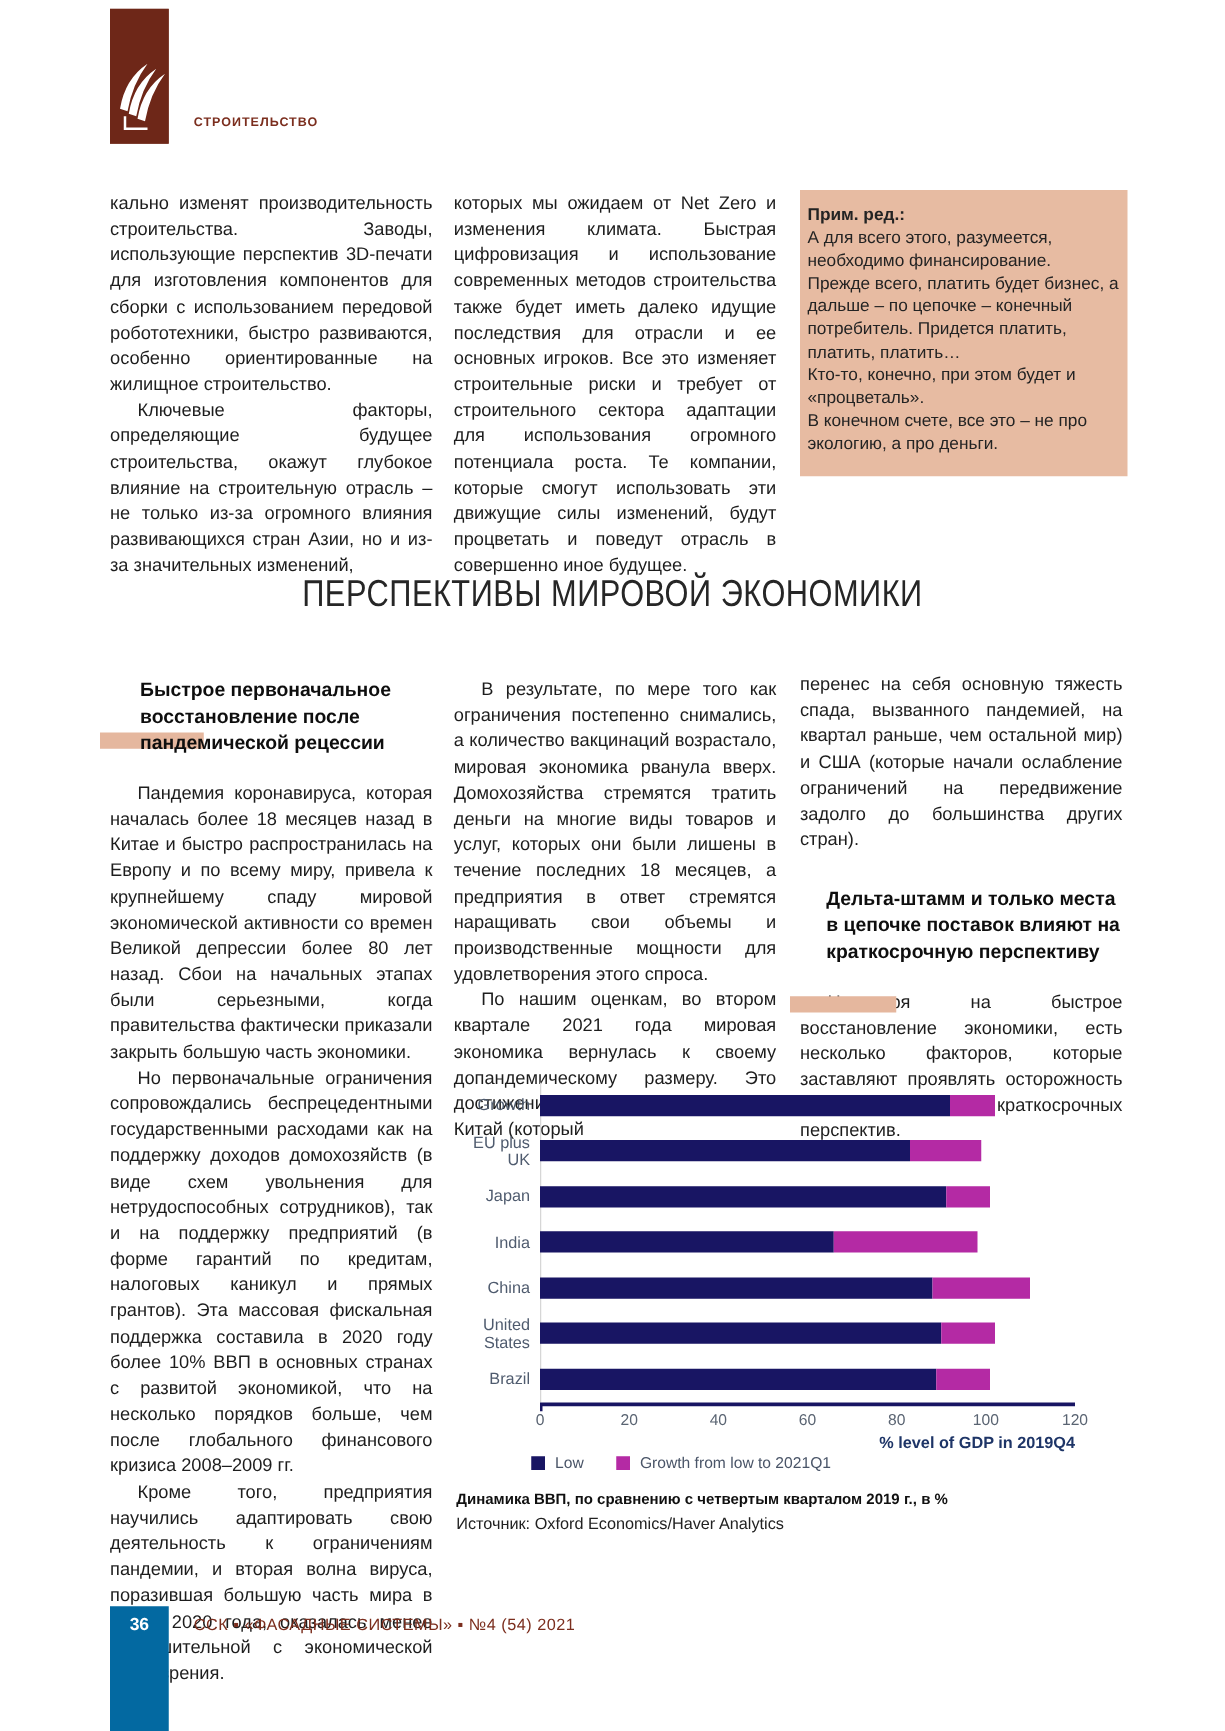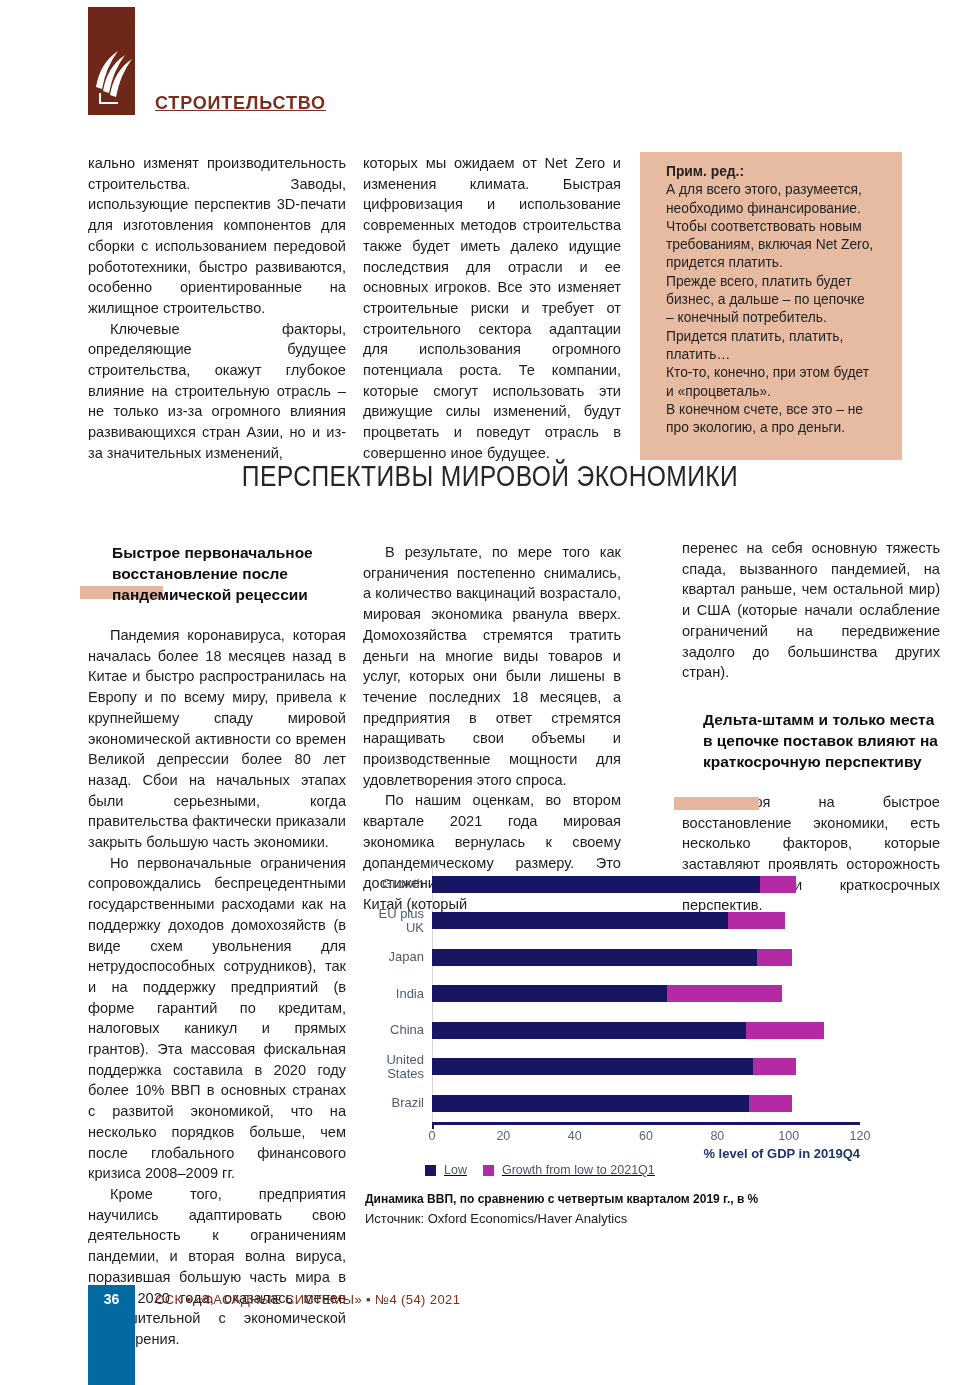--- a/index.html
+++ b/index.html
@@ -1,47 +1,47 @@
 <!DOCTYPE html>
 <html><head>
 <meta charset="utf-8">
 <style>
   html,body{margin:0;padding:0;background:#ffffff;}
   .page{position:relative;width:980px;height:1385px;background:#ffffff;
         font-family:"Liberation Sans",sans-serif;overflow:hidden;}
 
   
   .logo-box{position:absolute;left:88px;top:7px;width:47px;height:108px;background:#6e2718;}
-  .section-label{position:absolute;left:155px;top:93px;font-size:18px;font-weight:bold;
-                 letter-spacing:0.8px;color:#7b2e1e;text-decoration:underline;}
+  .section-label{position:absolute;left:155px;top:93px;font-size:10px;font-weight:bold;
+                 letter-spacing:0.8px;color:#7b2e1e;}
 
   
   .col{position:absolute;width:258px;}
   .body-p{font-size:14.6px;line-height:20.7px;text-align:justify;color:#1d1d1d;margin:0;}
   .body-p + .body-p{margin-top:0;}
   .indent{text-indent:22px;}
 
   .top-col1{left:88px;top:153px;}
   .top-col2{left:363px;top:153px;}
 
   
-  .note-box{position:absolute;left:640px;top:152px;width:262px;height:308px;
-            background:#e7bba2;box-sizing:border-box;padding:11px 26px;}
+  .note-box{position:absolute;left:640px;top:152px;width:262px;height:229px;
+            background:#e7bba2;box-sizing:border-box;padding:11px 6px;}
   .note-p{font-size:13.8px;line-height:18.3px;color:#232323;margin:0;text-align:left;}
   .note-h{font-weight:bold;}
 
   
   .main-title{position:absolute;left:0;right:0;top:459px;margin:0;text-align:center;
               font-size:30px;font-weight:500;color:#262626;letter-spacing:0.5px;
               transform:scaleX(0.82);}
 
   
   .sec-col1{left:88px;top:542px;}
   .sec-col2{left:363px;top:542px;}
-  .sec-col3{left:640px;top:538px;margin-left:42px;}
+  .sec-col3{left:640px;top:538px;}
   .sec-h{position:relative;z-index:1;font-size:15.5px;line-height:21px;font-weight:bold;
          color:#0e0e0e;margin:0 0 20px 0;padding-left:24px;}
   .sec-col3 .sec-h{margin:26px 0 20px 0;padding-left:21px;}
   .hl{position:absolute;background:#e5b79e;z-index:0;}
   .hl-1{left:-8px;top:44px;width:83px;height:13px;}
   .hl-2{left:-8px;top:259px;width:85px;height:13px;}
 
   
   .chart{position:absolute;left:365px;top:866px;width:556px;height:322px;}
   .chart-rows{position:absolute;left:0;top:0;width:556px;}
@@ -51,21 +51,21 @@
              font-size:13px;line-height:14px;color:#4f5b6e;}
   .row-track{position:absolute;left:67px;top:9.75px;width:428px;height:17px;display:flex;}
   .row-seg{height:100%;}
   .axis-v{position:absolute;left:67px;top:0;width:1px;height:256px;background:#d6d6d6;}
   .axis-line{position:absolute;left:67px;top:256px;width:428px;height:2.5px;background:#181563;}
   .axis-tick0{position:absolute;left:67px;top:258px;width:2px;height:5px;background:#181563;}
   .chart-ticks{position:absolute;left:0;top:263px;width:556px;height:14px;}
   .chart-tick{position:absolute;transform:translateX(-50%);font-size:12.5px;color:#5a6472;}
   .chart-xlabel{position:absolute;left:67px;top:280px;width:428px;text-align:right;
                 font-size:13px;font-weight:bold;color:#1e3567;}
-  .chart-legend{position:absolute;left:60px;top:297px;display:flex;gap:16px;text-decoration:underline;}
+  .chart-legend{position:absolute;left:60px;top:297px;display:flex;gap:26px;}
   .legend-item{display:flex;align-items:center;gap:8px;}
   .legend-swatch{width:11px;height:11px;}
   .legend-label{font-size:12.5px;color:#4a5568;}
 
   
   .cap-title{position:absolute;left:365px;top:1192px;font-size:12px;font-weight:bold;color:#101010;}
   .cap-source{position:absolute;left:365px;top:1211px;font-size:13px;color:#222222;}
 
   
   .page-num-box{position:absolute;left:88px;top:1285px;width:47px;height:100px;background:#0369a1;}
@@ -95,21 +95,20 @@
   <div class="col top-col1">
     <p class="body-p">кально изменят производительность строительства. Заводы, использующие перспектив 3D-печати для изготовления компонентов для сборки с использованием передовой робототехники, быстро развиваются, особенно ориентированные на жилищное строительство.</p>
     <p class="body-p indent">Ключевые факторы, определяющие будущее строительства, окажут глубокое влияние на строительную отрасль – не только из-за огромного влияния развивающихся стран Азии, но и из-за значительных изменений,</p>
   </div>
   <div class="col top-col2">
     <p class="body-p">которых мы ожидаем от Net Zero и изменения климата. Быстрая цифровизация и использование современных методов строительства также будет иметь далеко идущие последствия для отрасли и ее основных игроков. Все это изменяет строительные риски и требует от строительного сектора адаптации для использования огромного потенциала роста. Те компании, которые смогут использовать эти движущие силы изменений, будут процветать и поведут отрасль в совершенно иное будущее.</p>
   </div>
   <aside class="note-box">
     <p class="note-p note-h">Прим. ред.:</p>
     <p class="note-p">А для всего этого, разумеется, необходимо финансирование.</p>
-    <p class="note-p">Чтобы соответствовать новым требованиям, включая Net Zero, придется платить.</p>
     <p class="note-p">Прежде всего, платить будет бизнес, а дальше – по цепочке – конечный потребитель. Придется платить, платить, платить…</p>
     <p class="note-p">Кто-то, конечно, при этом будет и «процветаль».</p>
     <p class="note-p">В конечном счете, все это – не про экологию, а про деньги.</p>
   </aside>
 
   <h1 class="main-title">ПЕРСПЕКТИВЫ МИРОВОЙ ЭКОНОМИКИ</h1>
 
   <div class="col sec-col1" style="position:absolute;">
     <div class="hl hl-1"></div>
     <h2 class="sec-h">Быстрое первоначальное восстановление после пандемической рецессии</h2>

